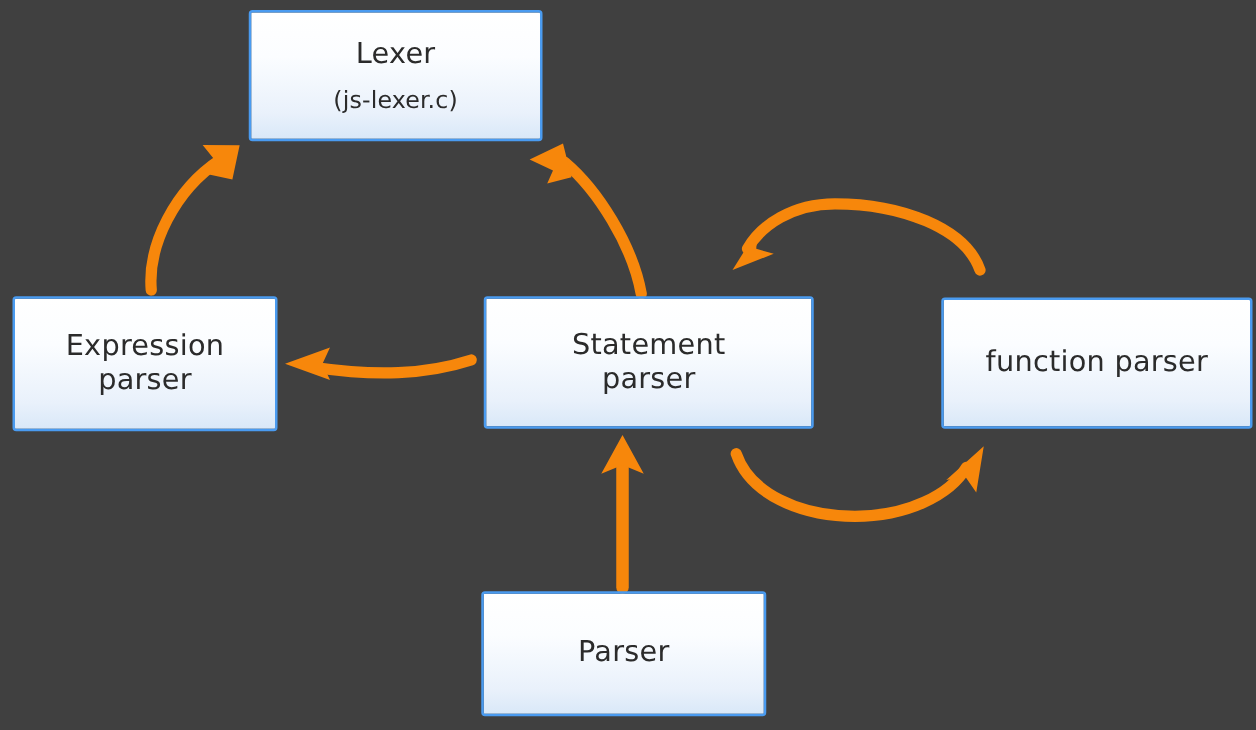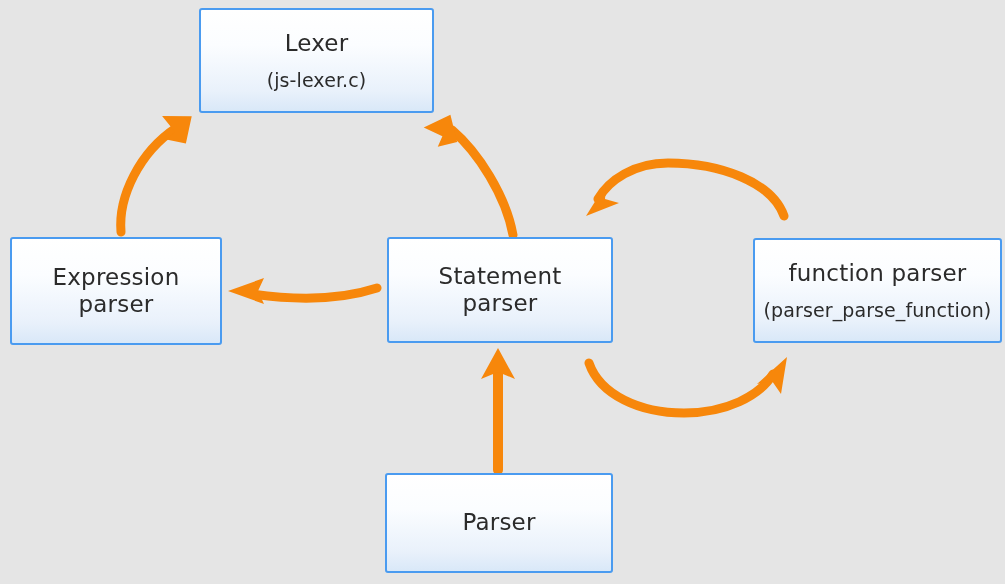--- a/index.html
+++ b/index.html
@@ -11,21 +11,21 @@
     width: 1005px;
     height: 584px;
     font-family: "DejaVu Sans", sans-serif;
     -webkit-font-smoothing: antialiased;
   }
   #diagram {
     position: relative;
     width: 1005px;
     height: 584px;
     overflow: hidden;
-    background: #e5e5e5;
+    background: #404040;
   }
   .node {
     position: absolute;
     box-sizing: border-box;
     border: 2px solid #4A9BF0;
     border-radius: 3px;
     background: linear-gradient(to bottom, #ffffff 0%, #fbfdff 35%, #e9f1fb 80%, #d9e8f8 100%);
     display: flex;
     flex-direction: column;
     align-items: center;
@@ -104,27 +104,26 @@
   <div class="node" style="left:199px; top:8px; width:235px; height:105px;">
     <div class="title">Lexer</div>
     <div class="sub">(js-lexer.c)</div>
   </div>
 
   <div class="node" style="left:10px; top:237px; width:212px; height:108px;">
     <div class="title">Expression
 parser</div>
   </div>
 
-  <div class="node" style="left:387px; top:237px; width:226px; height:106px;">
+  <div class="node" style="left:387px; top:237px; width:264px; height:106px;">
     <div class="title">Statement
 parser</div>
   </div>
 
   <div class="node" style="left:753px; top:238px; width:249px; height:105px;">
     <div class="title">function parser</div>
-    <div class="sub">(parser_parse_function)</div>
   </div>
 
   <div class="node" style="left:385px; top:473px; width:228px; height:100px;">
     <div class="title">Parser</div>
   </div>
 
 </div>
 
 </body></html>

